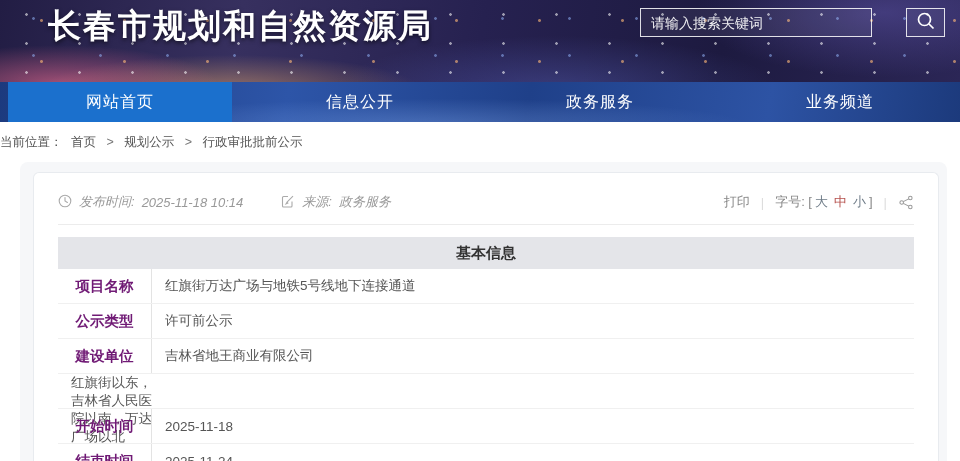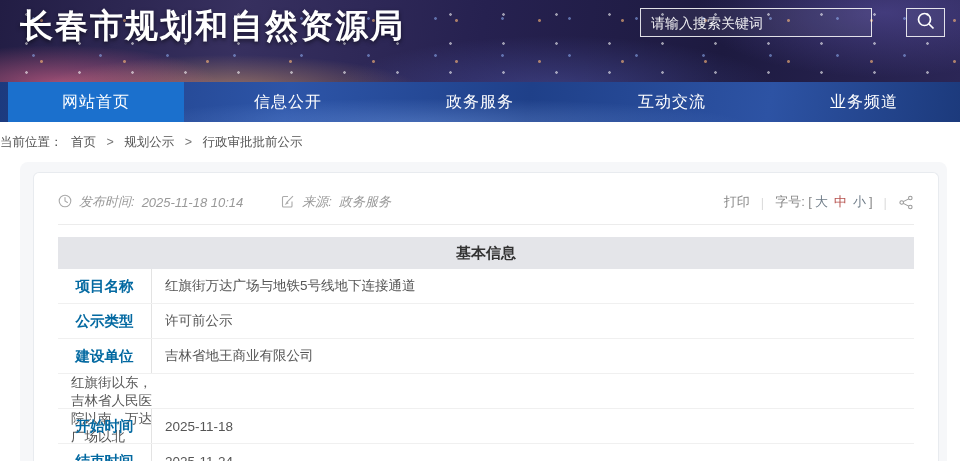--- a/index.html
+++ b/index.html
@@ -2,21 +2,21 @@
 <html><head>
 <meta charset="utf-8">
 <style>
   * { margin:0; padding:0; box-sizing:border-box; }
   html,body { width:960px; height:461px; overflow:hidden; background:#fff;
     font-family:"Liberation Sans","DejaVu Sans",sans-serif; }
 
   
   .site-header{
     height:82px; position:relative; display:flex; justify-content:space-between;
-    align-items:flex-start; padding:5px 15px 0 20px;
+    align-items:flex-start; padding:5px 15px 0 48px;
     background-image:
       radial-gradient(circle, rgba(255,255,255,.55) 1px, transparent 1.6px),
       radial-gradient(circle, rgba(255,185,120,.6) 1px, transparent 1.9px),
       radial-gradient(circle, rgba(150,185,255,.5) 1px, transparent 1.7px),
       radial-gradient(ellipse 230px 55px at 6% 102%, rgba(255,115,150,.55), transparent 70%),
       radial-gradient(ellipse 270px 48px at 24% 108%, rgba(255,185,110,.45), transparent 70%),
       radial-gradient(ellipse 320px 80px at 58% 112%, rgba(120,140,255,.28), transparent 70%),
       radial-gradient(ellipse 260px 90px at 92% 15%, rgba(95,85,170,.5), transparent 72%),
       linear-gradient(100deg,#221d44 0%,#37305f 25%,#262150 50%,#1d1a40 75%,#2b2656 100%);
     background-size:53px 29px, 83px 41px, 67px 37px, auto, auto, auto, auto, auto;
@@ -67,21 +67,21 @@
   .fs-opt.active{ color:#b5504c; }
   .share-icon{ cursor:pointer; display:flex; align-items:center; }
 
   
   .info-table{ margin-top:12px; }
   .it-header{ height:32px; background:#e4e5e9; display:flex; align-items:center;
     justify-content:center; font-weight:bold; font-size:15px; color:#333; }
   .it-row{ display:grid; grid-template-columns:94px 1fr; border-bottom:1px solid #f0f0f0;
     height:35px; }
   .it-label{ display:flex; align-items:center; justify-content:center; font-weight:bold;
-    font-size:14.5px; color:#0369a1; border-right:1px solid #e3e3e3; }
+    font-size:14.5px; color:#701a75; border-right:1px solid #e3e3e3; }
   .it-value{ display:flex; align-items:center; padding-left:13px; font-size:13.5px;
     color:#555; }
 </style>
 </head>
 <body>
 
 <div class="site-header">
   <div class="site-title">长春市规划和自然资源局</div>
   <div class="search-wrap">
     <input class="search-input" type="text" placeholder="请输入搜索关键词" style="">
@@ -93,21 +93,20 @@
         </svg>
       </span>
     </div>
   </div>
 </div>
 
 <div class="main-nav">
   <div class="nav-item active">网站首页</div>
   <div class="nav-item">信息公开</div>
   <div class="nav-item">政务服务</div>
-  <div class="nav-item">互动交流</div>
   <div class="nav-item">业务频道</div>
 </div>
 
 <div class="breadcrumb">
   <span>当前位置：</span>
   <span class="crumb">首页</span>
   <span class="sep">&gt;</span>
   <span class="crumb">规划公示</span>
   <span class="sep">&gt;</span>
   <span class="crumb">行政审批批前公示</span>

